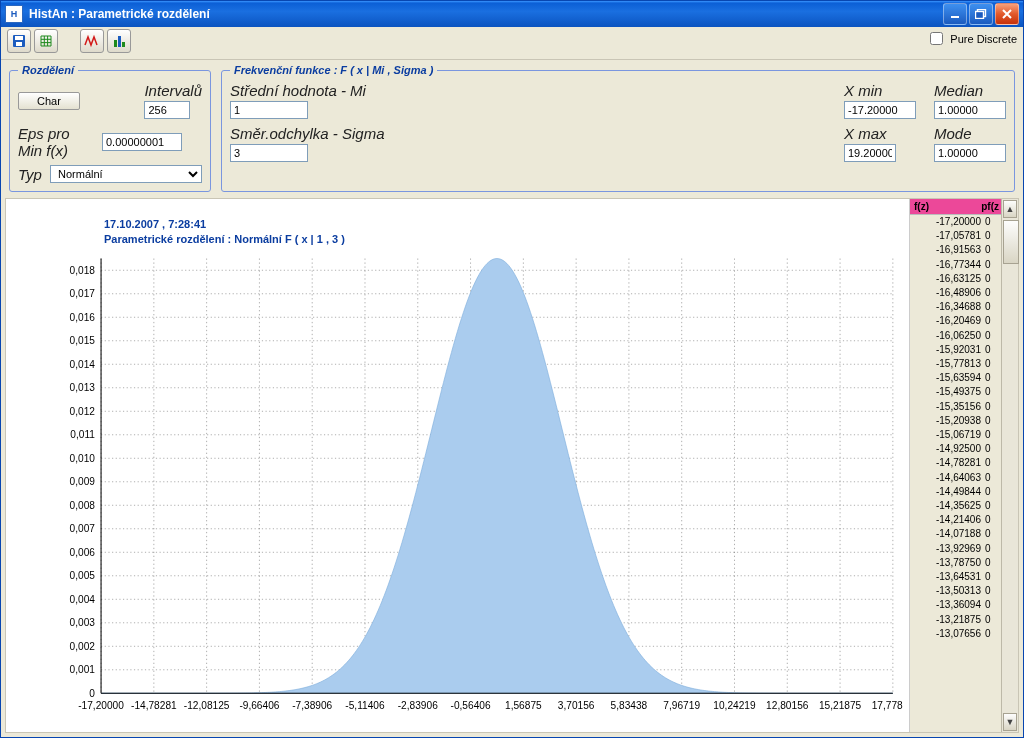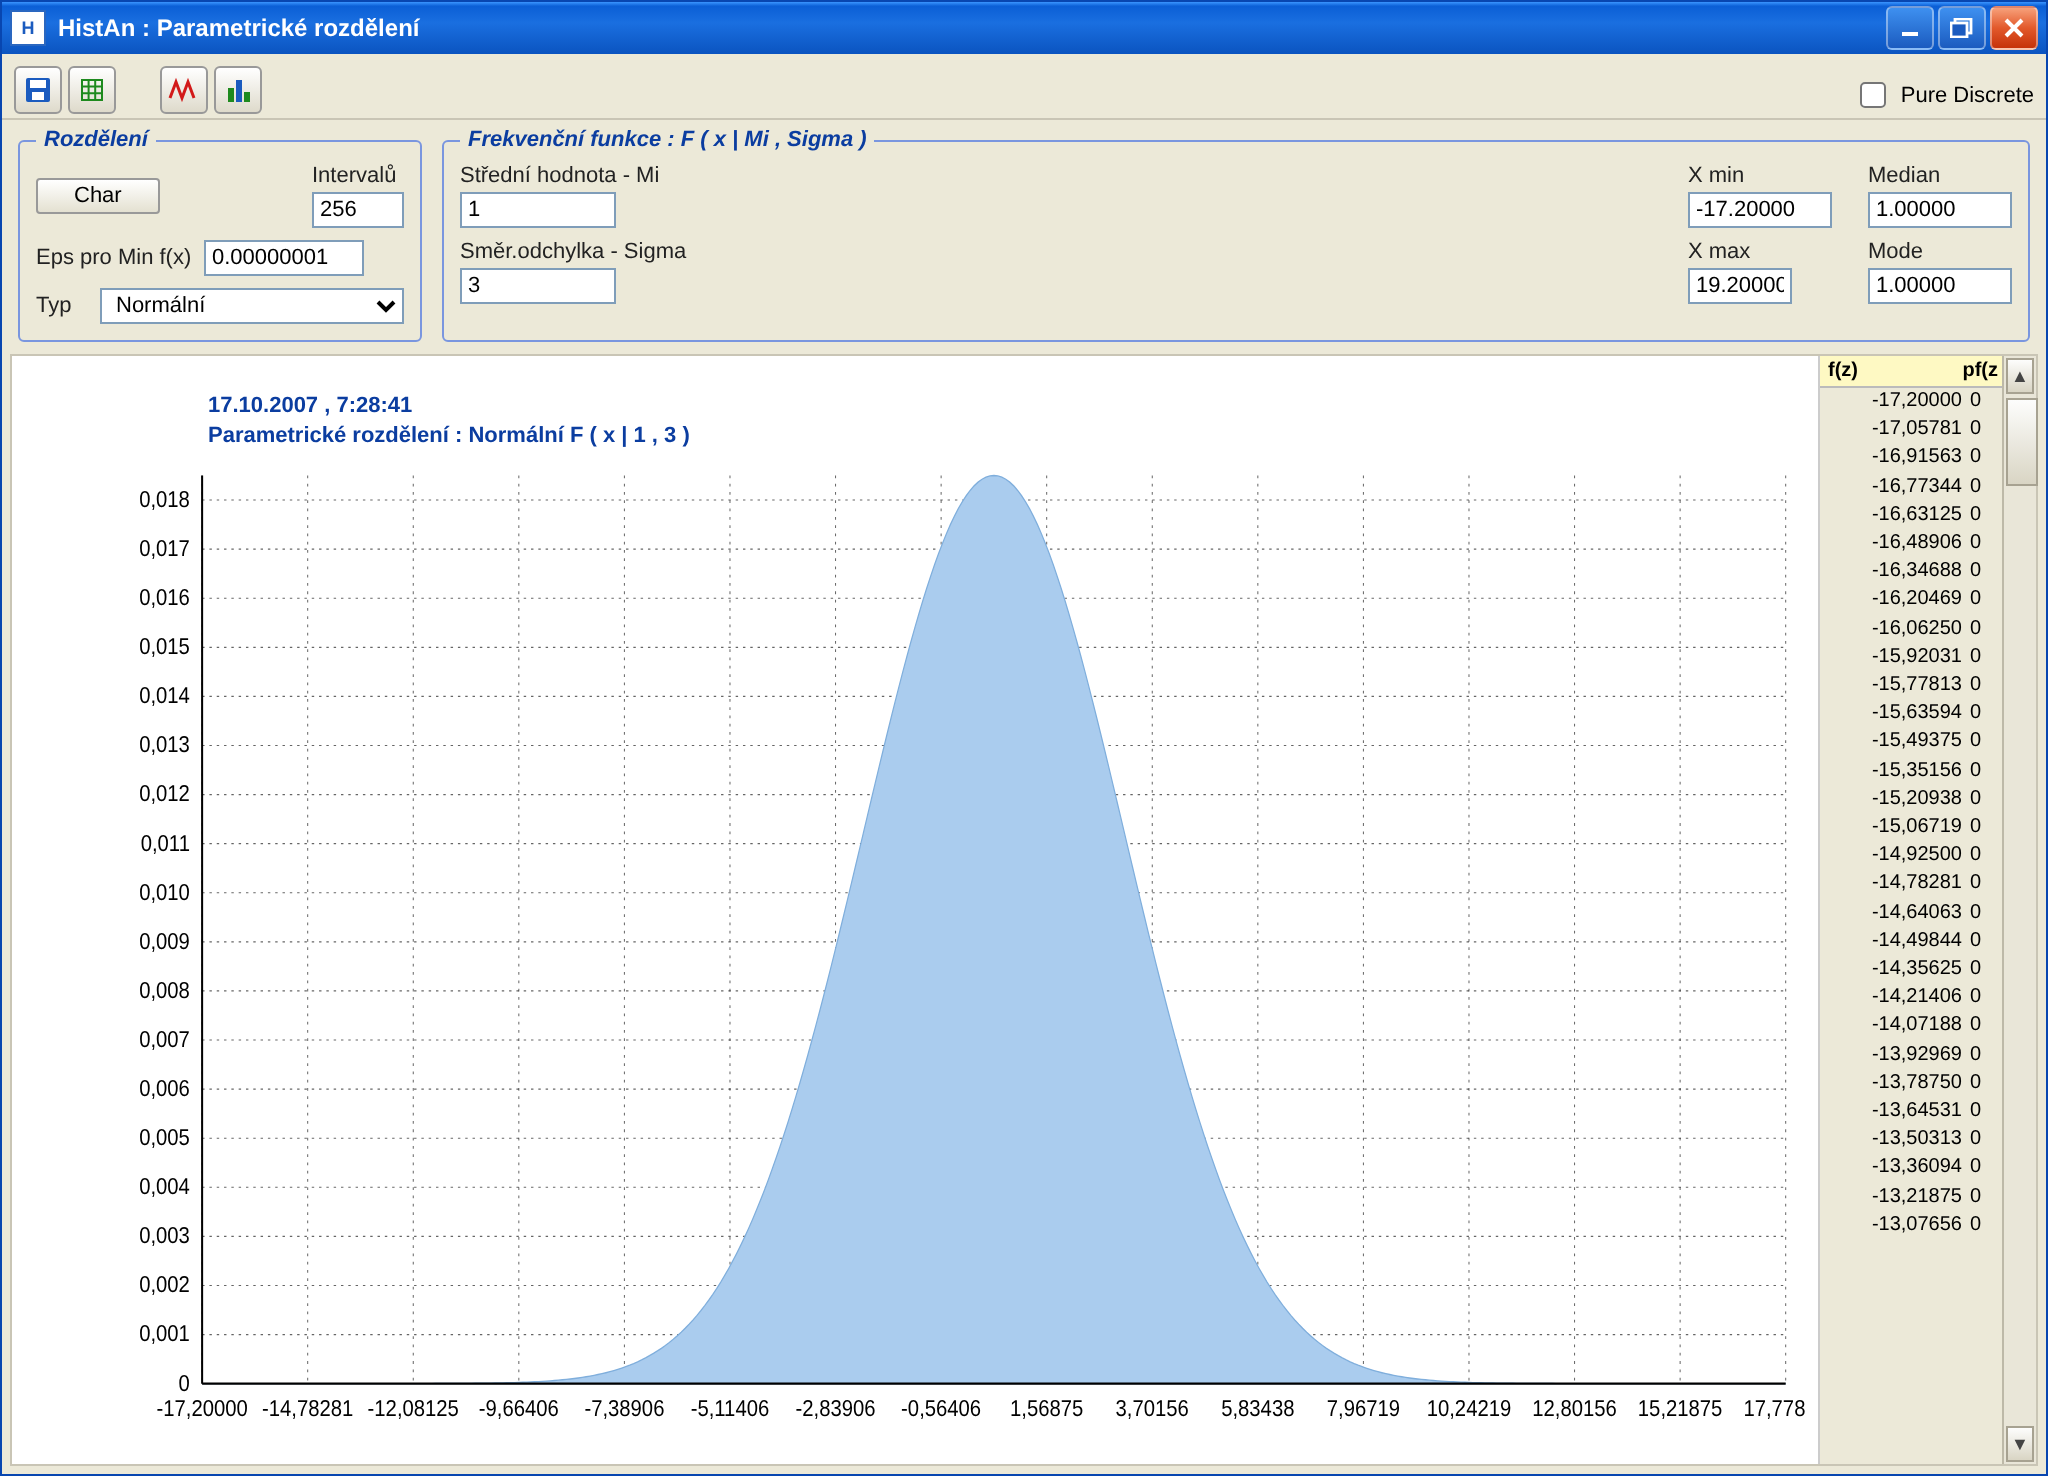--- a/index.html
+++ b/index.html
@@ -3,48 +3,48 @@
 <meta charset="utf-8">
 <style>
   html,body { margin:0; padding:0; font-family: Tahoma, Arial, sans-serif; font-size:11px; background:#ece9d8; }
   .window { width:1024px; height:738px; display:flex; flex-direction:column; border:1px solid #0846b0; box-sizing:border-box; }
   .titlebar { height:26px; background:linear-gradient(to bottom,#3a95ff 0%,#0b5fd6 8%,#1a6fe0 40%,#0b54c0 100%); color:#fff; display:flex; align-items:center; padding:0 4px; font-weight:bold; font-size:12px; }
   .titlebar .icon { width:16px; height:16px; background:#fff; margin-right:6px; border:1px solid #2a67c0; display:inline-flex; align-items:center; justify-content:center; color:#1b5bbf; font-size:9px; font-weight:bold; }
   .titlebar .spacer { flex:1; }
   .winbtn { width:22px; height:20px; margin-left:2px; border-radius:3px; display:inline-flex; align-items:center; justify-content:center; font-weight:bold; color:#fff; font-size:12px; border:1px solid rgba(255,255,255,0.4); }
   .winbtn.min, .winbtn.max { background:linear-gradient(to bottom,#3e90f0,#1b5bbf); }
   .winbtn.close { background:linear-gradient(to bottom,#f7a07a,#e2592b,#c6320a); }
-  .toolbar { height:28px; background:#ece9d8; border-bottom:1px solid #c9c5b5; display:flex; align-items:flex-end; padding:2px 6px; gap:4px; }
+  .toolbar { height:28px; background:#ece9d8; border-bottom:1px solid #c9c5b5; display:flex; align-items:flex-start; padding:2px 6px; gap:4px; }
   .tbtn { width:22px; height:22px; border:1px solid #999; border-radius:3px; background:linear-gradient(#fff,#dedacb); display:inline-flex; align-items:center; justify-content:center; color:#1b5bbf; font-size:13px; }
   .tbtn.green { color:#1e8a1e; }
   .tgroup { display:flex; gap:3px; margin-right:18px; }
   .pure { display:flex; align-items:center; gap:4px; }
   .panels { padding:4px 6px 6px 6px; display:flex; gap:6px; }
   fieldset.panel { border:1px solid #7a96df; border-radius:3px; padding:6px 8px 8px 8px; background:#ece9d8; }
   fieldset.panel > legend { color:#0b3da0; font-style:italic; font-weight:bold; padding:0 4px; font-size:11px; }
   .p1 { width:184px; }
   .p2 { flex:1; }
-  label.small { font-size:11px; color:#222; }
+  label.small { font-size:15px; color:#222;font-style:italic; }
   input[type=text], select { font-family:inherit; font-size:11px; border:1px solid #7f9db9; background:#fff; height:18px; padding:1px 3px; box-sizing:border-box; }
   .btn3d { border:1px solid #999; background:linear-gradient(#fff,#e4e1d1); padding:2px 18px; border-radius:2px; font-size:11px; }
   .row { display:flex; align-items:center; gap:6px; margin-bottom:6px; }
   .col { display:flex; flex-direction:column; gap:2px; }
   .rstats { margin-left:auto; display:flex; gap:18px;align-items:flex-end; }
   .main { flex:1; background:#fff; margin:0 4px 4px 4px; border:1px solid #c9c5b5; display:flex; position:relative; }
   .plot-wrap { flex:1; display:flex; flex-direction:column; padding:18px 6px 6px 24px; }
   .plot-header { color:#0b3da0; font-weight:bold; font-size:11px; line-height:1.35; margin:0 0 6px 74px; }
   .plot-area { flex:1; position:relative; }
   svg.plot { width:100%; height:100%; display:block; }
   .ylab { font-size:10px; fill:#000; text-anchor:end; }
   .xlab { font-size:10px; fill:#000; text-anchor:middle; }
   .grid line { stroke:#000; stroke-width:0.5; stroke-dasharray:1.2 2.4; opacity:0.6; }
   .axis { stroke:#000; stroke-width:1; }
   .curve { fill:#aaccee; stroke:#7faedc; stroke-width:0.6; }
   .side { width:108px; border-left:1px solid #ccc; background:#ece9d8; display:flex; flex-direction:column; }
-  .side-head { display:flex; font-weight:bold; background:#fef9c3; border-bottom:1px solid #bbb; padding:2px 2px; font-size:10px; }
+  .side-head { display:flex; font-weight:bold; background:#ec4899; border-bottom:1px solid #bbb; padding:2px 2px; font-size:10px; }
   .side-head span:first-child{ flex:1; padding-left:2px;}
   .side-body { flex:1; overflow:hidden; background:#ece9d8; font-size:10px; }
   .side-row { display:flex; padding:0 2px; line-height:14.2px; white-space:nowrap; }
   .side-row span:first-child{ flex:1; text-align:right; padding-right:4px;}
   .side-row span:last-child{ width:14px; text-align:left;}
   .scrollbar { width:16px; background:#e9e6d8; border-left:1px solid #bdb9a8; display:flex; flex-direction:column; }
   .sbtn { height:16px; background:linear-gradient(#fdfdfc,#d9d5c4); border:1px solid #a7a291; margin:1px; display:flex; align-items:center; justify-content:center; font-size:9px; color:#444; }
   .sthumb { margin:1px; width:calc(100% - 2px); background:linear-gradient(#fdfdfc,#d9d5c4); border:1px solid #a7a291; }
 </style>
 </head>

